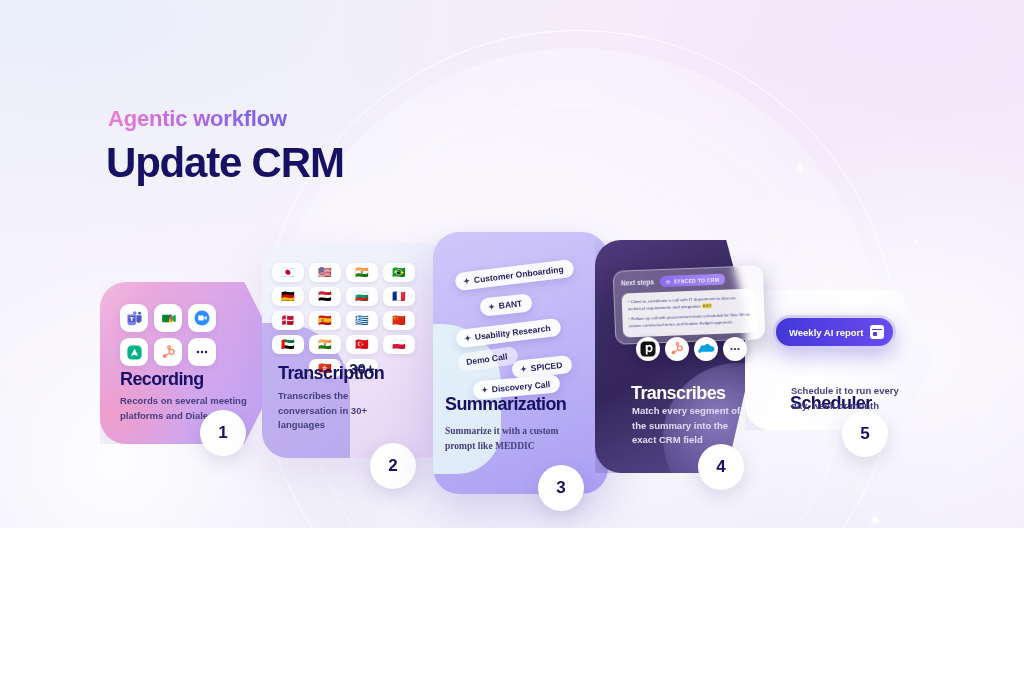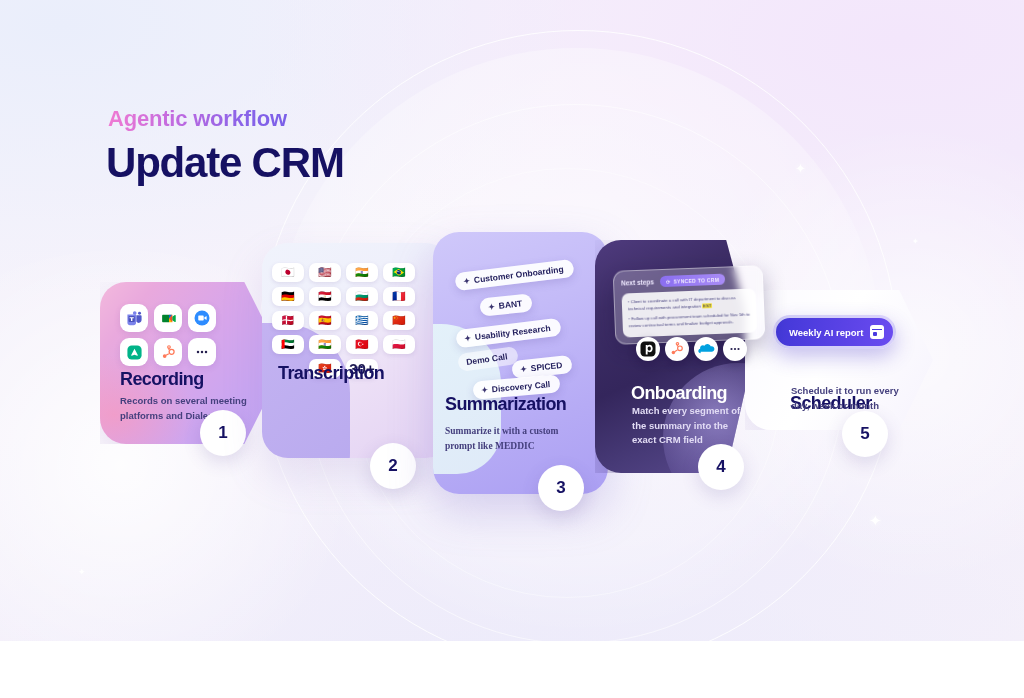--- a/index.html
+++ b/index.html
@@ -4,21 +4,21 @@
 <title>Agentic workflow — Update CRM</title>
 <style>
   * { box-sizing: border-box; margin: 0; padding: 0; }
   html, body {
     width: 1024px; height: 698px;
     overflow: hidden;
     font-family: "Liberation Sans", sans-serif;
   }
   #stage {
     position: relative;
-    width: 1024px; height: 641px;
+    width: 1024px; height: 528px;
     background:
       radial-gradient(110% 85% at 88% 6%, #f3e6fb 0%, rgba(243,230,251,0) 58%),
       radial-gradient(90% 70% at 6% 4%, #eaeefb 0%, rgba(234,238,251,0) 60%),
       radial-gradient(120% 100% at 50% 115%, #ecebfa 0%, rgba(236,235,250,0) 62%),
       linear-gradient(135deg, #f4f3fb 0%, #f7f2fb 42%, #f3eefb 70%, #f6f1fa 100%);
     overflow: hidden;
   }
 
   
   .arc {
@@ -338,20 +338,21 @@
       <div class="flag-pill">🇨🇳</div>
       <div class="flag-pill">🇦🇪</div>
       <div class="flag-pill">🇮🇳</div>
       <div class="flag-pill">🇹🇷</div>
       <div class="flag-pill">🇵🇱</div>
       <div class="flag-pill" style="grid-column:2;">🇭🇰</div>
       <div class="flag-pill more">30+</div>
     </div>
 
     <div class="card-title" style="left:16px; top:120px; font-size:18px; z-index:4;">Transcription</div>
+    <div class="card-desc" style="left:16px; top:146px; z-index:4;">Transcribes the conversation in 30+ languages</div>
   </div>
   <div class="num" style="left:370px; top:443px;">2</div>
 
   <div class="card" id="card3">
     <div class="card-title" style="left:12px; top:162px; font-size:18px; z-index:5;">Summarization</div>
     <div class="card-desc" style="left:12px; top:192px; z-index:5;font-family:Liberation Serif, serif;">Summarize it with a custom prompt like MEDDIC</div>
   </div>
 
   <div class="chip" style="left:455px; top:266px; transform:rotate(-7deg);">
     <span class="sp">✦</span>
@@ -373,21 +374,21 @@
     <span>SPICED</span>
   </div>
   <div class="chip" style="left:473px; top:378px; transform:rotate(-5deg);">
     <span class="sp">✦</span>
     <span>Discovery Call</span>
   </div>
 
   <div class="num" style="left:538px; top:465px;">3</div>
 
   <div class="card chev" id="card4" style="clip-path: polygon(0 0, 82% 0, 100% 46%, 82% 100%, 0 100%);">
-    <div class="card-title" style="left:36px; top:143px; font-size:18px; z-index:7;">Onboarding</div>
+    <div class="card-title" style="left:36px; top:143px; font-size:18px; z-index:7;">Transcribes</div>
     <div class="card-desc" style="left:37px; top:164px; z-index:7; width:112px;">Match every segment of the summary into the exact CRM field</div>
   </div>
 
   <div class="popup" style="left:614px; top:268px; position:absolute; z-index:9;">
     <div class="popup-head">
       <span class="popup-title">Next steps</span>
       <span class="popup-badge">
         <span>⟳</span>
         <span>SYNCED TO CRM</span>
       </span>

